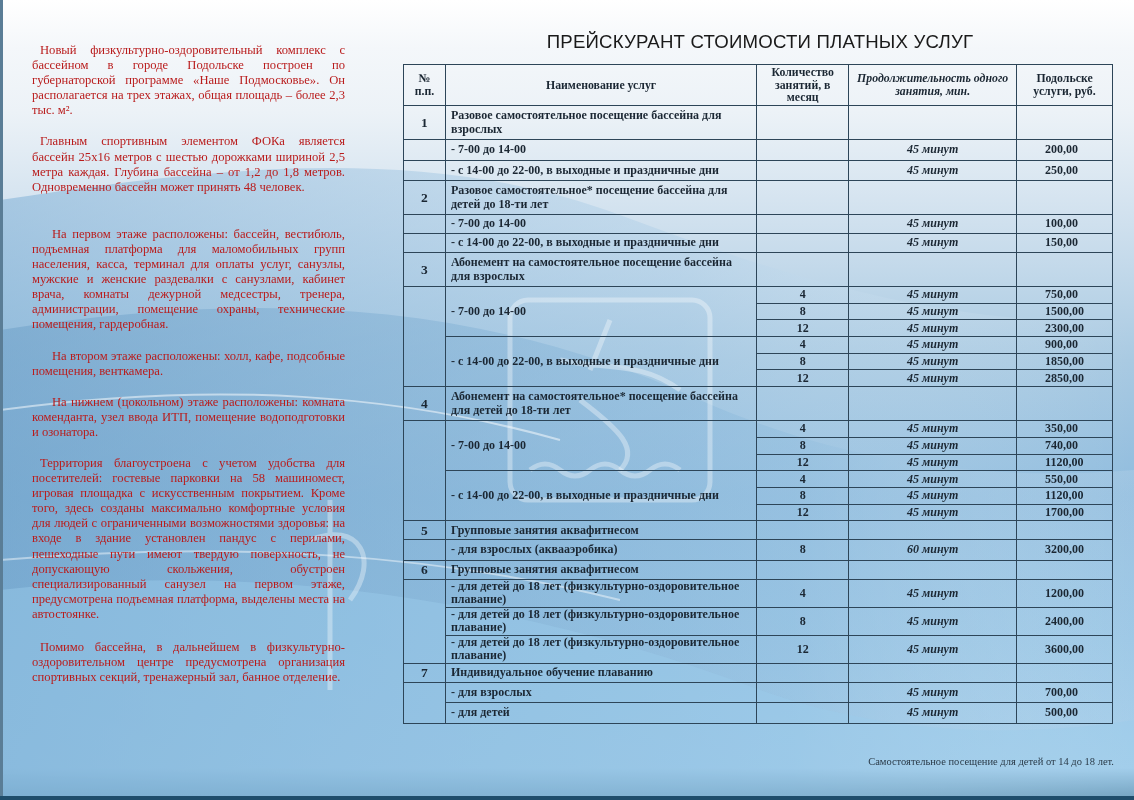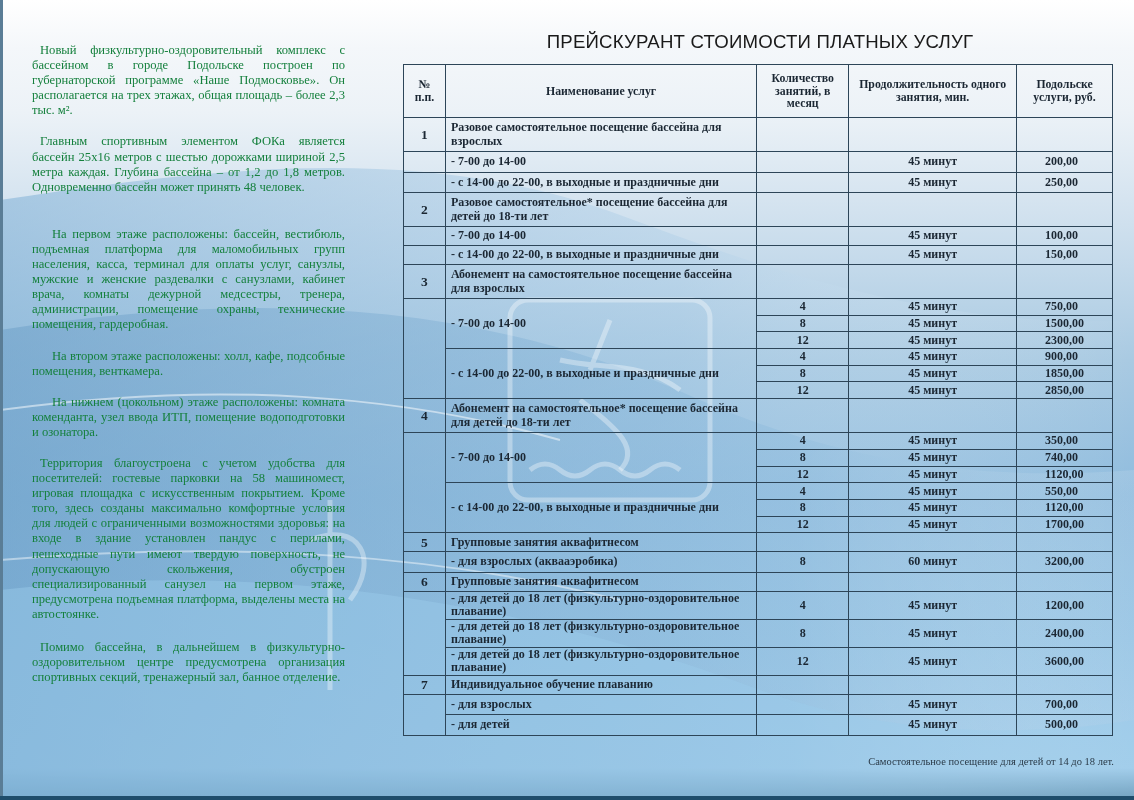--- a/index.html
+++ b/index.html
@@ -11,21 +11,21 @@
     background: linear-gradient(180deg, #ffffff 0%, #f4f7fa 6%, #ecf2f7 14%, #cfe0ee 28%, #a9cae2 45%, #8fbcde 62%, #93c3e4 80%, #9fcbea 96%, #3b6e8e 99.6%, #1d4a66 100%);
   }
   .bg-layer { position: absolute; inset: 0; pointer-events: none; }
   .bg-layer svg { width: 100%; height: 100%; display: block; }
   .frame-left { position: absolute; left: 0; top: 0; bottom: 0; width: 3px; background: #5a7d96; }
   .frame-bottom { position: absolute; left: 0; right: 0; bottom: 0; height: 4px; background: #1f4d6b; }
 
   
   .left-col {
     position: absolute; left: 32px; top: 43px; width: 313px;
-    font-size: 12.6px; line-height: 15.1px; color: #15803d;
+    font-size: 12.6px; line-height: 15.1px; color: #b91c1c;
   }
   .left-col p { text-align: justify; text-indent: 8px; margin-bottom: 16px; }
   .left-col p.ind2 { text-indent: 20px; }
   .left-col p.noind { text-align: left; text-indent: 8px; }
 
   
   .title {
     position: absolute; left: 400px; top: 31px; width: 720px; text-align: center;
     font-family: "Liberation Sans", "DejaVu Sans", sans-serif;
     font-size: 19px; letter-spacing: 0.2px; color: #1a1a1a; font-stretch: condensed;
@@ -36,25 +36,25 @@
   table.price {
     position: absolute; left: 403px; top: 64px; width: 710px;
     border-collapse: collapse;
     font-size: 12px; line-height: 13.5px; font-weight: bold; color: #1b2733;
   }
   table.price td, table.price th {
     border: 1px solid #2d4558;
     padding: 0 5px;
     vertical-align: middle;
   }
-  table.price th { font-weight: bold; text-align: center; font-size: 11.8px; line-height: 12.8px; height: 53px; }
+  table.price th { font-weight: bold; text-align: center; font-size: 11.8px; line-height: 12.8px; height: 41px; }
   .c-num { width: 42px; text-align: center; }
   .c-name { width: 312px; text-align: left; margin-top: 8px; }
   .c-qty { width: 92px; text-align: center; }
-  .c-dur { width: 168px; text-align: center; }
+  .c-dur { width: 168px; text-align: center; font-style: italic; }
   .c-price { width: 96px; text-align: center; }
   td.num-big { font-size: 13.5px; }
   tr.h34 td { height: 34px; }
   tr.h20 td { height: 20.5px; }
   tr.h19 td { height: 19px; }
   tr.h16 td { height: 16.7px; line-height: 13px; }
   tr.h33 td { height: 23px; }
   .pr { padding-left: 28px !important; text-align: left; }
 
   .footnote {

